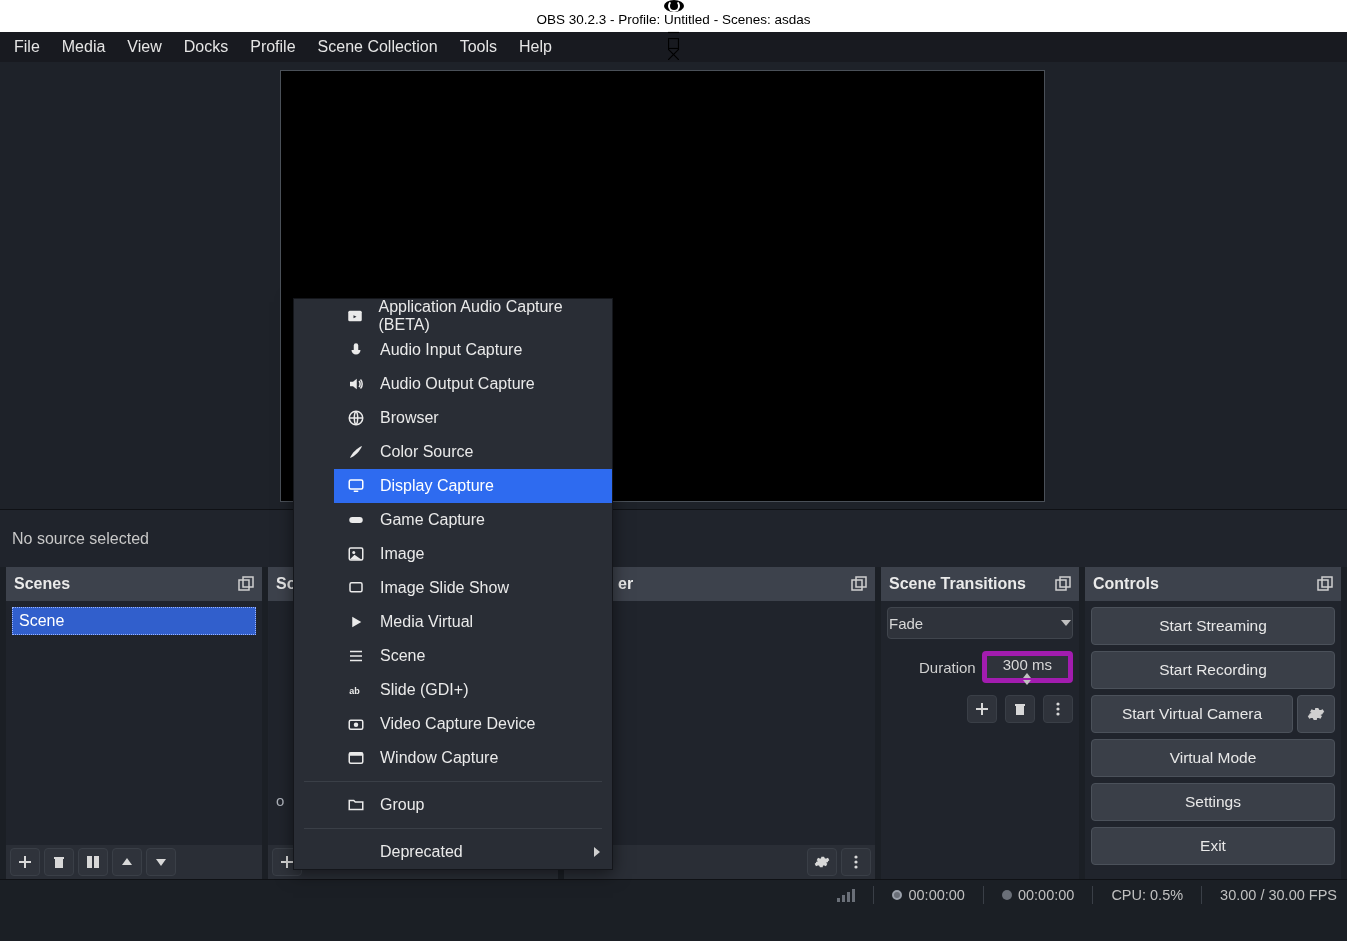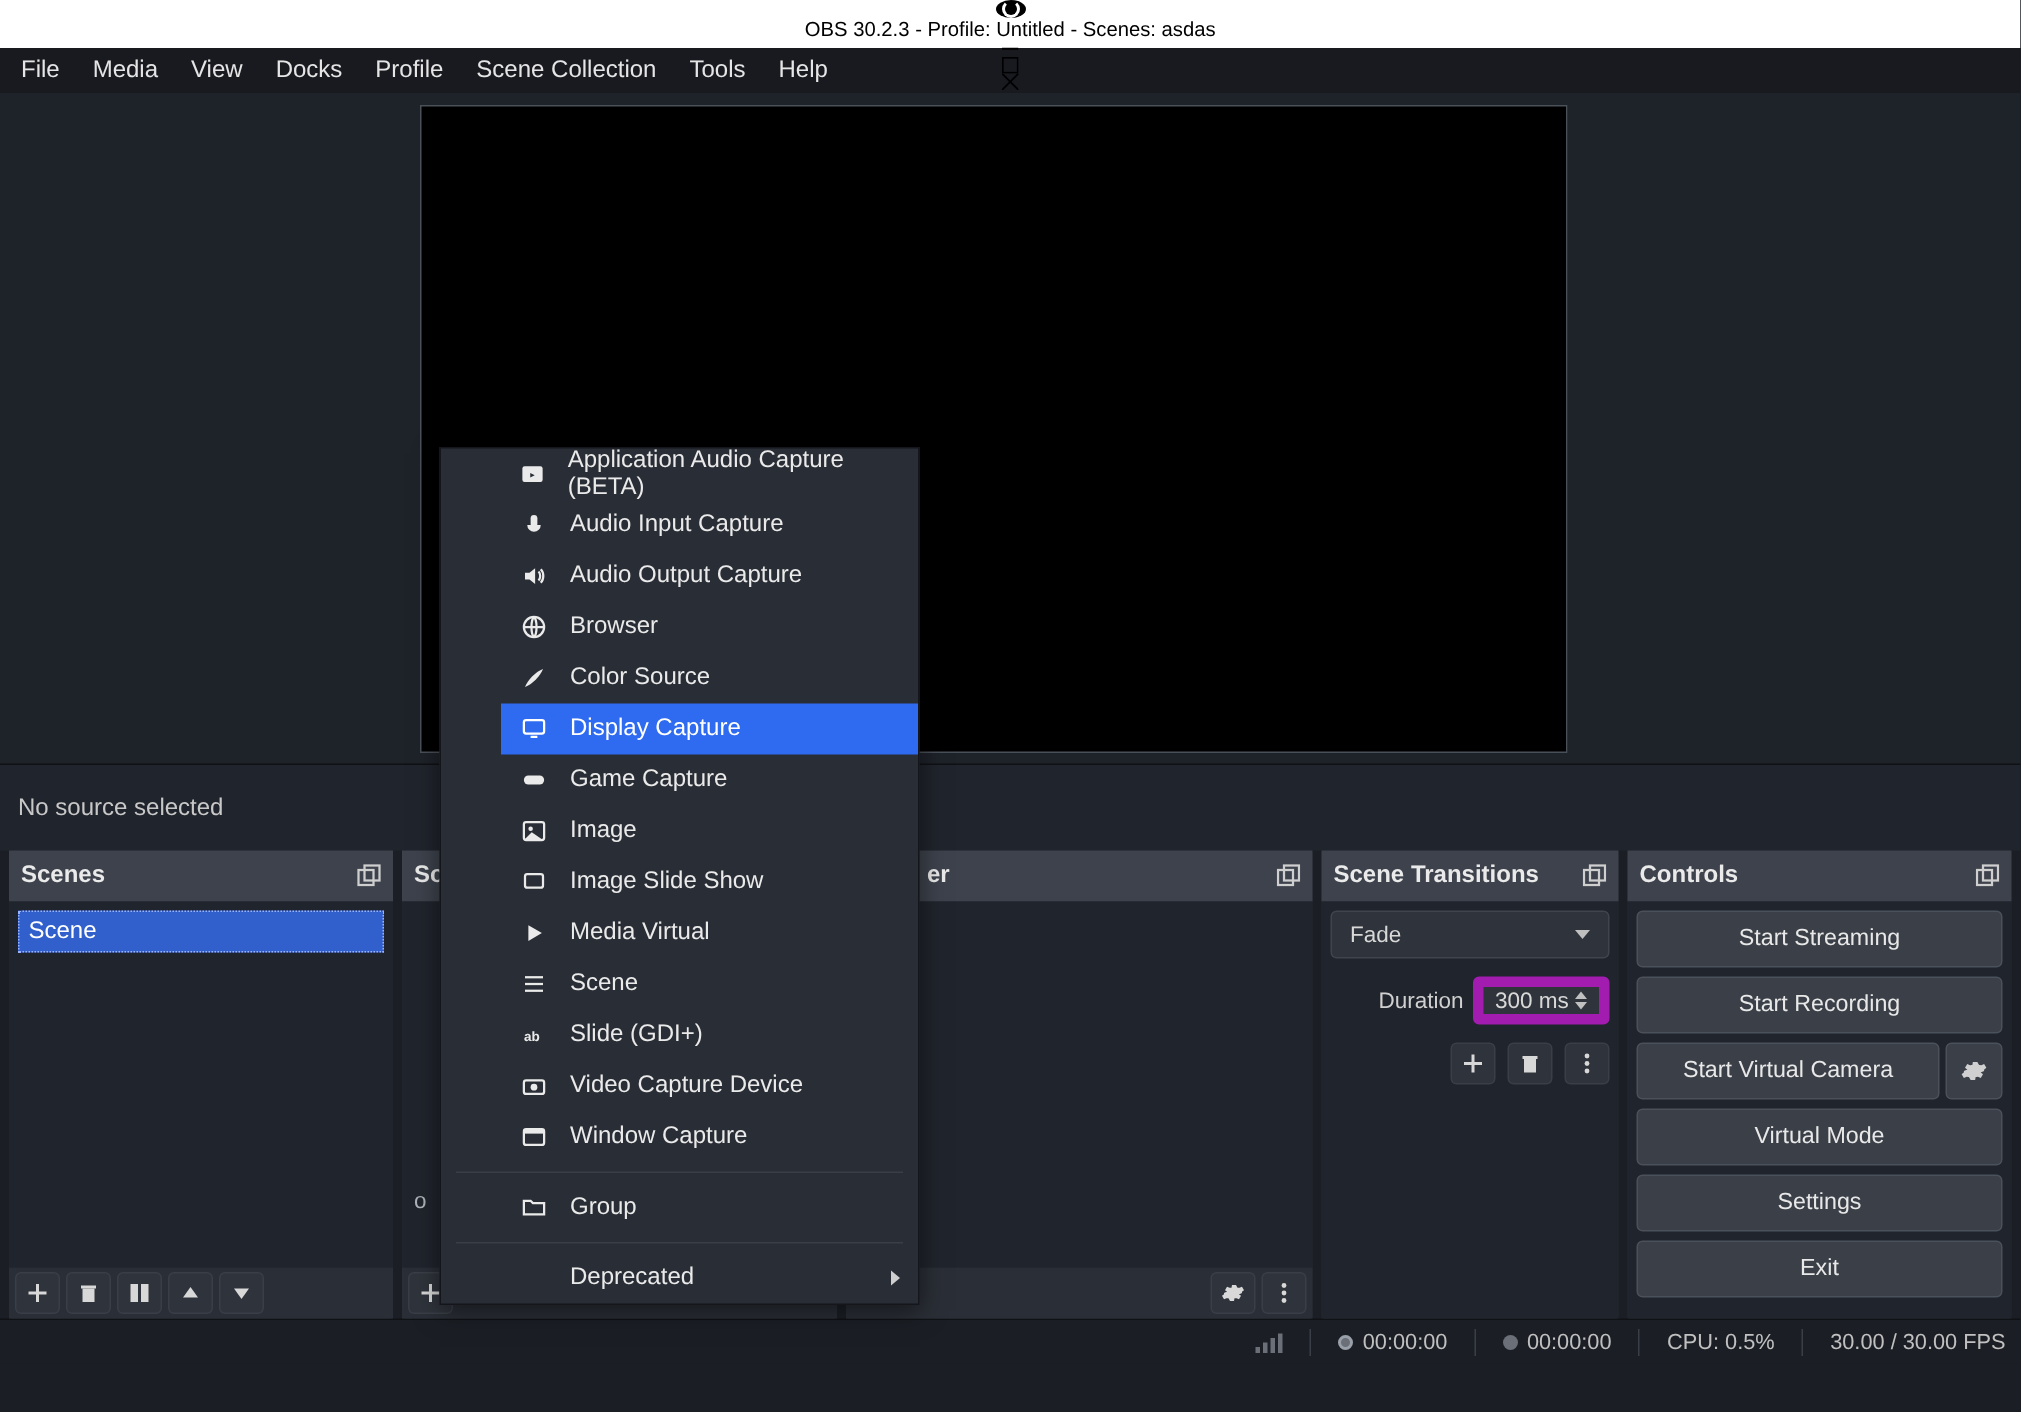--- a/index.html
+++ b/index.html
@@ -43,23 +43,23 @@
   .mixer { flex: 1 1 auto; }
   .transitions { width: 198px; }
   .controls { width: 256px; }
 
   .dock-footer { height: 34px; background: #2a2e36; display: flex; align-items: center; padding: 0 4px; gap: 4px; }
   .iconbtn { width: 30px; height: 28px; display: flex; align-items: center; justify-content: center; border: 1px solid #3a3f47; border-radius: 4px; background: #2f333b; }
   .iconbtn svg { width: 16px; height: 16px; fill: #d8d8d8; }
 
   
   .trans-row { display: flex; align-items: center; padding: 6px; gap: 6px; }
-  .select { flex: 1; height: 32px; background: #2f333b; border: 1px solid #40454d; border-radius: 4px; display: flex; align-items: center; justify-content: space-between; padding: 0 12px; color: #d8d8d8; }
+  .select { flex: 1; height: 32px; background: #2f333b; border: 1px solid #40454d; border-radius: 4px; display: flex; align-items: center; justify-content: space-between; padding: 0 1px; color: #d8d8d8; }
   .dur-label { color: #d0d0d0; font-size: 15px; margin-left: 32px; }
-  .spinbox { width: 98px; height: 32px; background: #2f333b; border: 7px solid #a21caf; border-radius: 4px; display: flex; align-items: center; padding: 0 8px; justify-content: space-between; }
+  .spinbox { width: 98px; height: 32px; background: #2f333b; border: 5px solid #a21caf; border-radius: 4px; display: flex; align-items: center; padding: 0 8px; justify-content: space-between; flex-direction: column; }
   .spin-arrows { display: flex; flex-direction: column; gap: 2px; }
   .spin-arrows span { width: 0; height: 0; border-left: 4px solid transparent; border-right: 4px solid transparent; }
   .spin-arrows .u { border-bottom: 5px solid #c0c0c0; }
   .spin-arrows .d { border-top: 5px solid #c0c0c0; }
 
   
   .ctrl-btn { margin: 6px 6px 0 6px; height: 38px; background: #3a3f48; border: 1px solid #4b515a; border-radius: 4px; display: flex; align-items: center; justify-content: center; color: #e8e8e8; font-size: 15.5px; }
   .ctrl-row { display: flex; margin: 6px 6px 0 6px; gap: 4px; }
   .ctrl-row .ctrl-btn { margin: 0; flex: 1; }
   .ctrl-row .gear-btn { width: 38px; flex: 0 0 38px; background: #3a3f48; border: 1px solid #4b515a; border-radius: 4px; display: flex; align-items: center; justify-content: center; }

